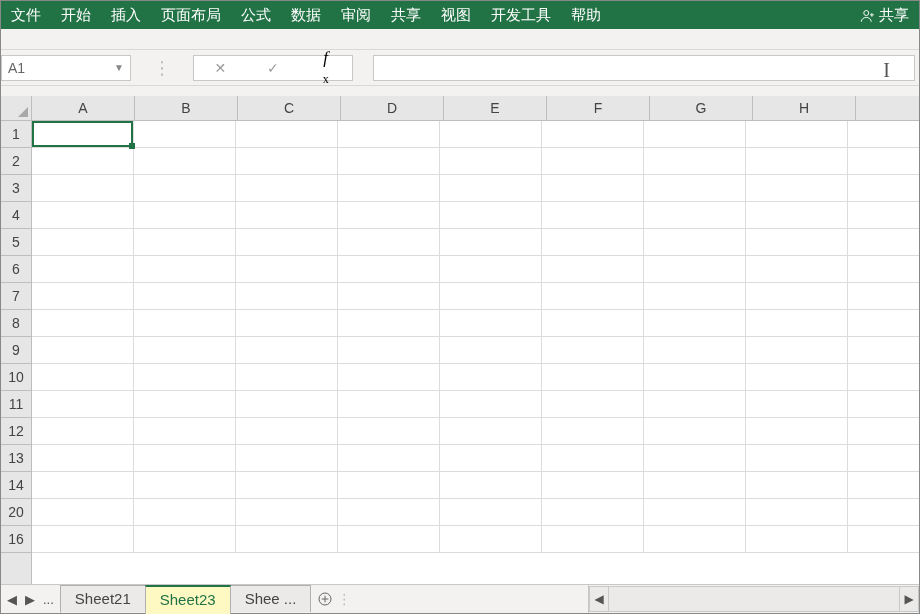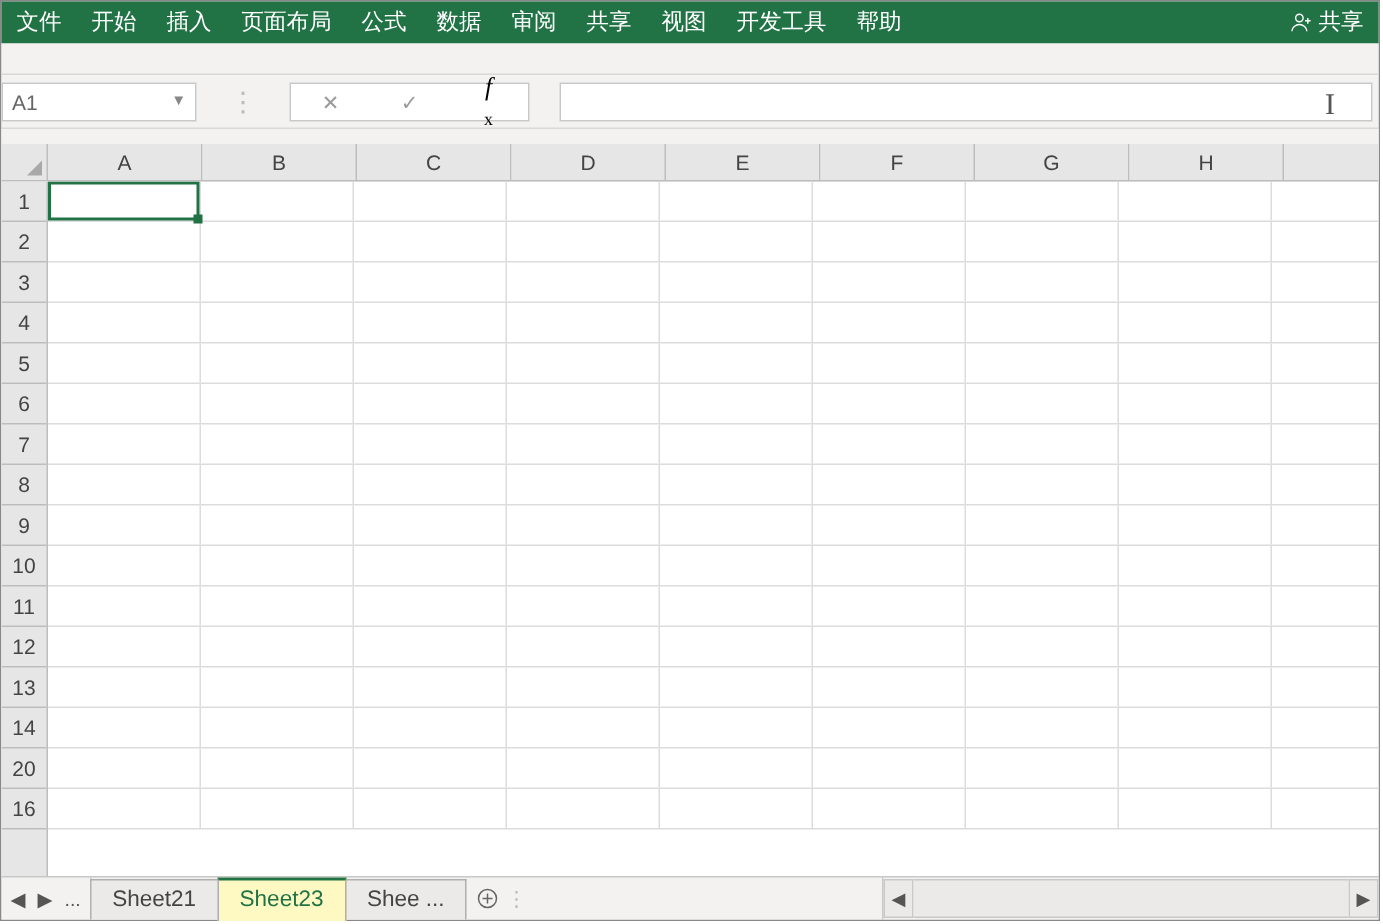--- a/index.html
+++ b/index.html
@@ -224,21 +224,21 @@
     display: flex;
     align-items: center;
     padding: 0 6px;
     gap: 8px;
     color: #555;
     border-right:1px solid #c8c8c8;
   }
   .tab-nav span { cursor:default; font-size:13px; }
   .sheet-tabs {
     display: flex;
-    align-items: center;
+    align-items: flex-start;
   }
   .sheet-tab {
     padding: 0 14px;
     height: 26px;
     line-height: 26px;
     border: 1px solid #b0b0b0;
     border-bottom: none;
     background: #eceae8;
     margin-left: -1px;
     color: #444;

